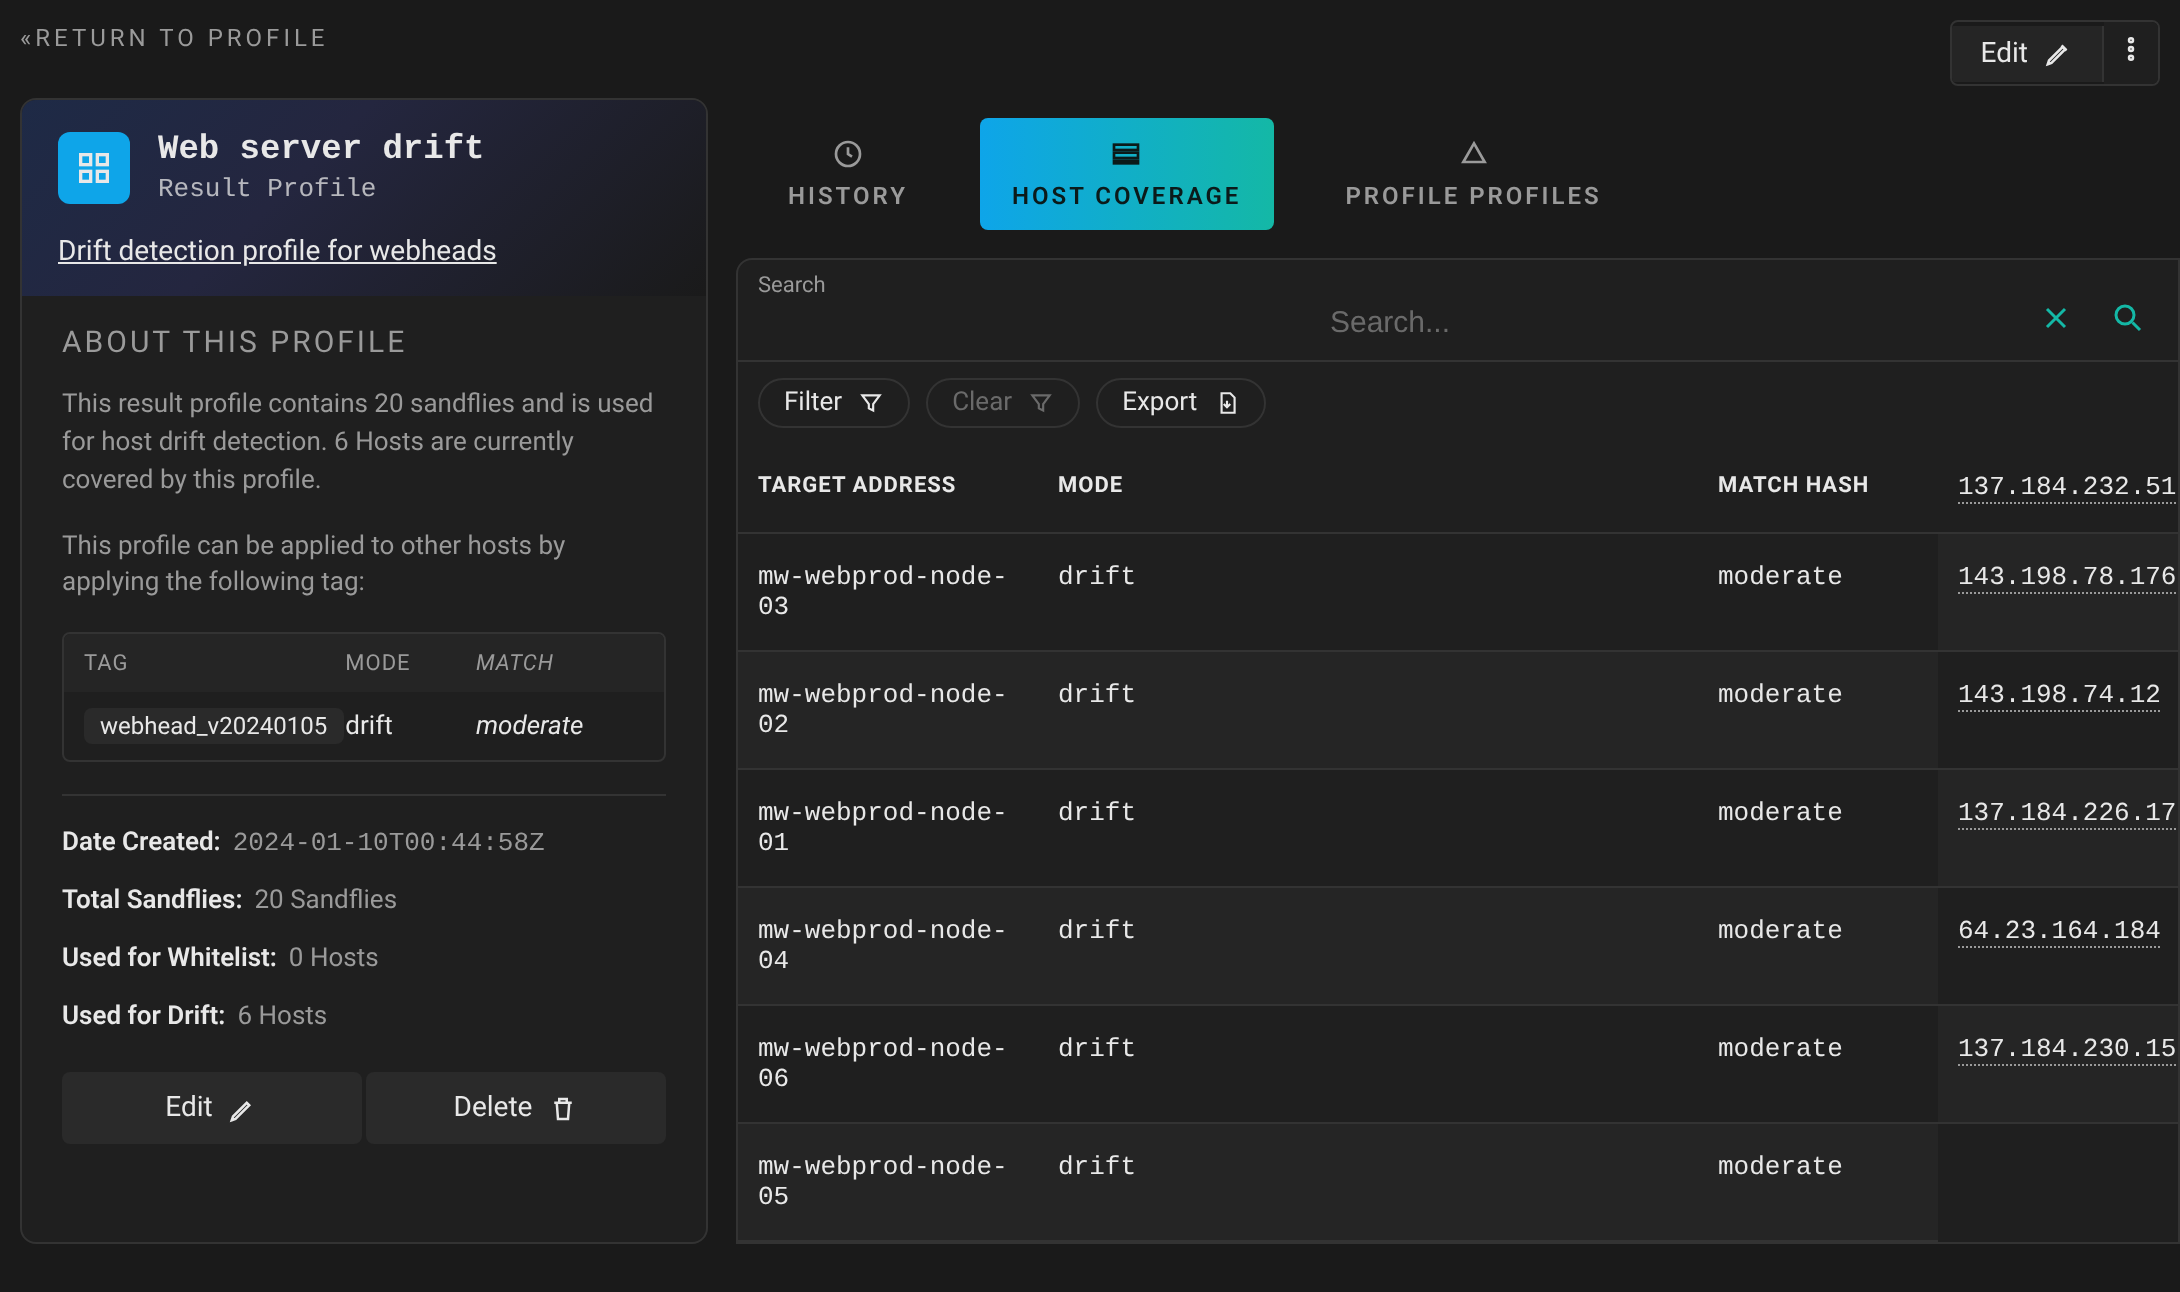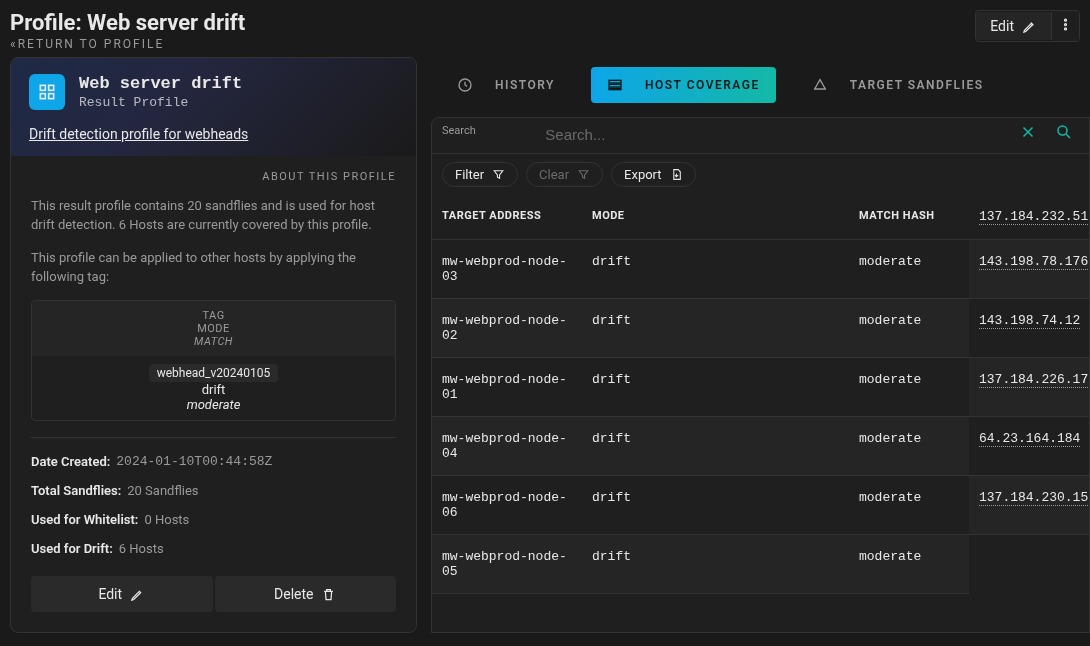--- a/index.html
+++ b/index.html
@@ -72,21 +72,21 @@
 
   
   .body {
     display: flex;
     gap: 14px;
     padding: 0 0 0 10px;
   }
 
   
   .card {
-    width: 407px;
+    width: 344px;
     border: 1px solid var(--border);
     border-radius: 8px;
     background: var(--panel);
     overflow: hidden;
     display: flex;
     flex-direction: column;
   }
   .card-hero {
     position: relative;
     padding: 16px 18px 14px 18px;
@@ -116,40 +116,38 @@
     text-decoration: underline;
   }
 
   .card-body {
     padding: 14px 20px 20px 20px;
     display: flex;
     flex-direction: column;
     gap: 14px;
   }
   .section-label {
-    font-size: 11px;
+    font-size: 15px;
     letter-spacing: 1.5px;
     color: var(--text-dim);
-    text-align: right;
   }
   .about-text {
     color: var(--text-dim);
     line-height: 1.45;
     font-size: 13px;
   }
 
   .mini-table {
     border: 1px solid var(--border);
     border-radius: 4px;
     overflow: hidden;
   }
   .mini-table .row {
     display: flex;
     align-items: center;
-    flex-direction: column;
   }
   .mini-table .hdr {
     background: var(--panel2);
     font-size: 11px;
     letter-spacing: 0.5px;
     color: var(--text-dim);
     padding: 8px 10px;
   }
   .mini-table .data {
     padding: 8px 10px;
@@ -193,27 +191,28 @@
   .right { flex: 1; display: flex; flex-direction: column; }
   .tabs {
     display: flex;
     gap: 20px;
     padding: 10px 10px 14px 10px;
     align-items: center;
   }
   .tab {
     display: flex;
     align-items: center;
-    gap: 22px;
+    gap: 6px;
     letter-spacing: 1.5px;
     font-size: 12px;
     font-weight: 600;
     color: var(--text-dim);
     padding: 10px 16px;
     border-radius: 4px;
+    flex-direction: column;
   }
   .tab.active {
     background: linear-gradient(90deg, var(--accent-grad1), var(--accent-grad2));
     color: #0b1a1a;
   }
   .tab.active svg { stroke: #0b1a1a; }
 
   .table-wrap {
     border: 1px solid var(--border);
     border-radius: 8px 0 0 0;
@@ -223,21 +222,21 @@
     flex-direction: column;
     overflow: hidden;
   }
   .search-bar {
     display: flex;
     align-items: flex-end;
     border-bottom: 1px solid var(--border);
     padding: 4px 10px;
     gap: 8px;
   }
-  .search-field { flex: 1; display: flex; flex-direction: row; }
+  .search-field { flex: 1; display: flex; flex-direction: column; }
   .search-label { font-size: 11px; color: var(--text-dim); padding: 2px 0 0 0; }
   .search-input {
     background: transparent;
     border: none;
     outline: none;
     color: var(--text);
     font-size: 15px;
     padding: 4px 0 6px 0;
     text-align: center;
   }
@@ -285,21 +284,20 @@
   .grid-row:nth-child(odd) .grid-cell { background: var(--panel2); }
   .ip { border-bottom: 1px dotted var(--text-dim); display: inline-block; }
 
   svg { stroke: currentColor; fill: none; stroke-width: 2; }
 </style>
 </head>
 <body>
 
 <div class="header">
   <div>
-    <h1>Profile: Web server drift</h1>
     <div class="return">
       <span class="chev">«</span><span>RETURN TO PROFILE</span>
     </div>
   </div>
   <div class="header-actions">
     <div class="btn-edit-top">
       <span>Edit</span>
       <span class="icon">
         <svg width="15" height="15" viewBox="0 0 24 24">
             <path d="M3 21l3-1 11-11-2-2L4 18l-1 3z"></path>
@@ -418,21 +416,21 @@
             </svg>
           </span>
         <span>HOST COVERAGE</span>
       </div>
       <div class="tab">
         <span class="icon">
             <svg width="16" height="16" viewBox="0 0 24 24">
               <path d="M4 18l8-14 8 14H4z"></path>
             </svg>
           </span>
-        <span>TARGET SANDFLIES</span>
+        <span>PROFILE PROFILES</span>
       </div>
     </div>
 
     <div class="table-wrap">
       <div class="search-bar">
         <div class="search-field">
           <span class="search-label">Search</span>
           <input class="search-input" placeholder="Search..." style="">
         </div>
         <div class="search-icons">

